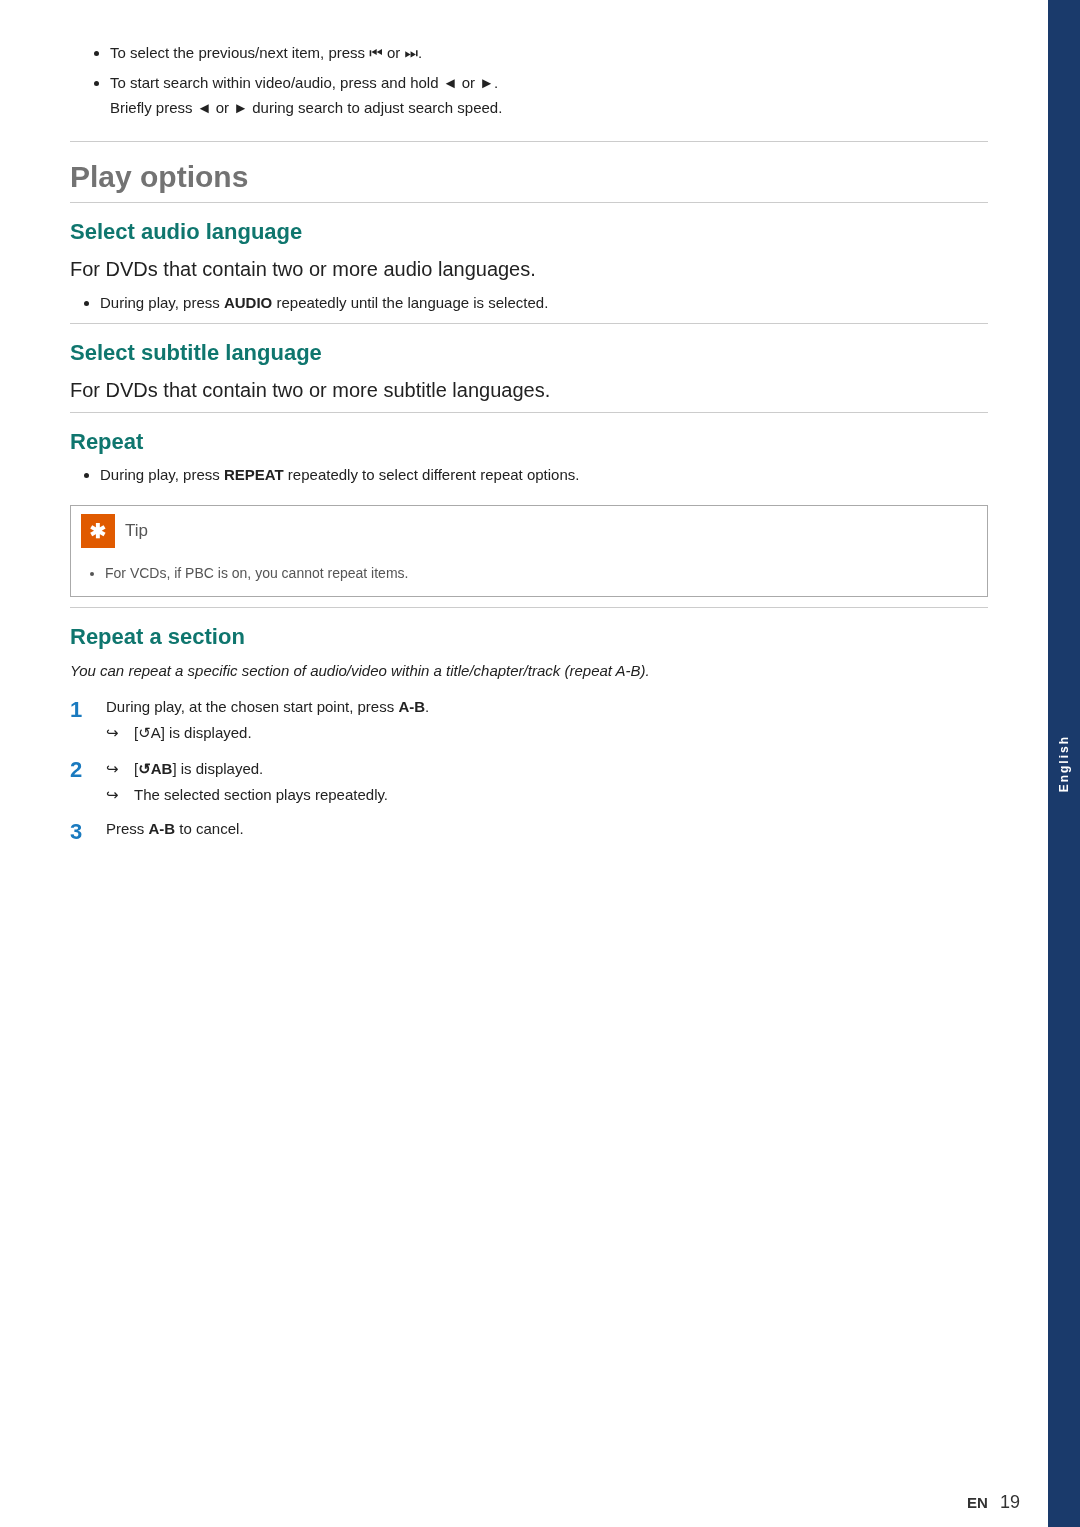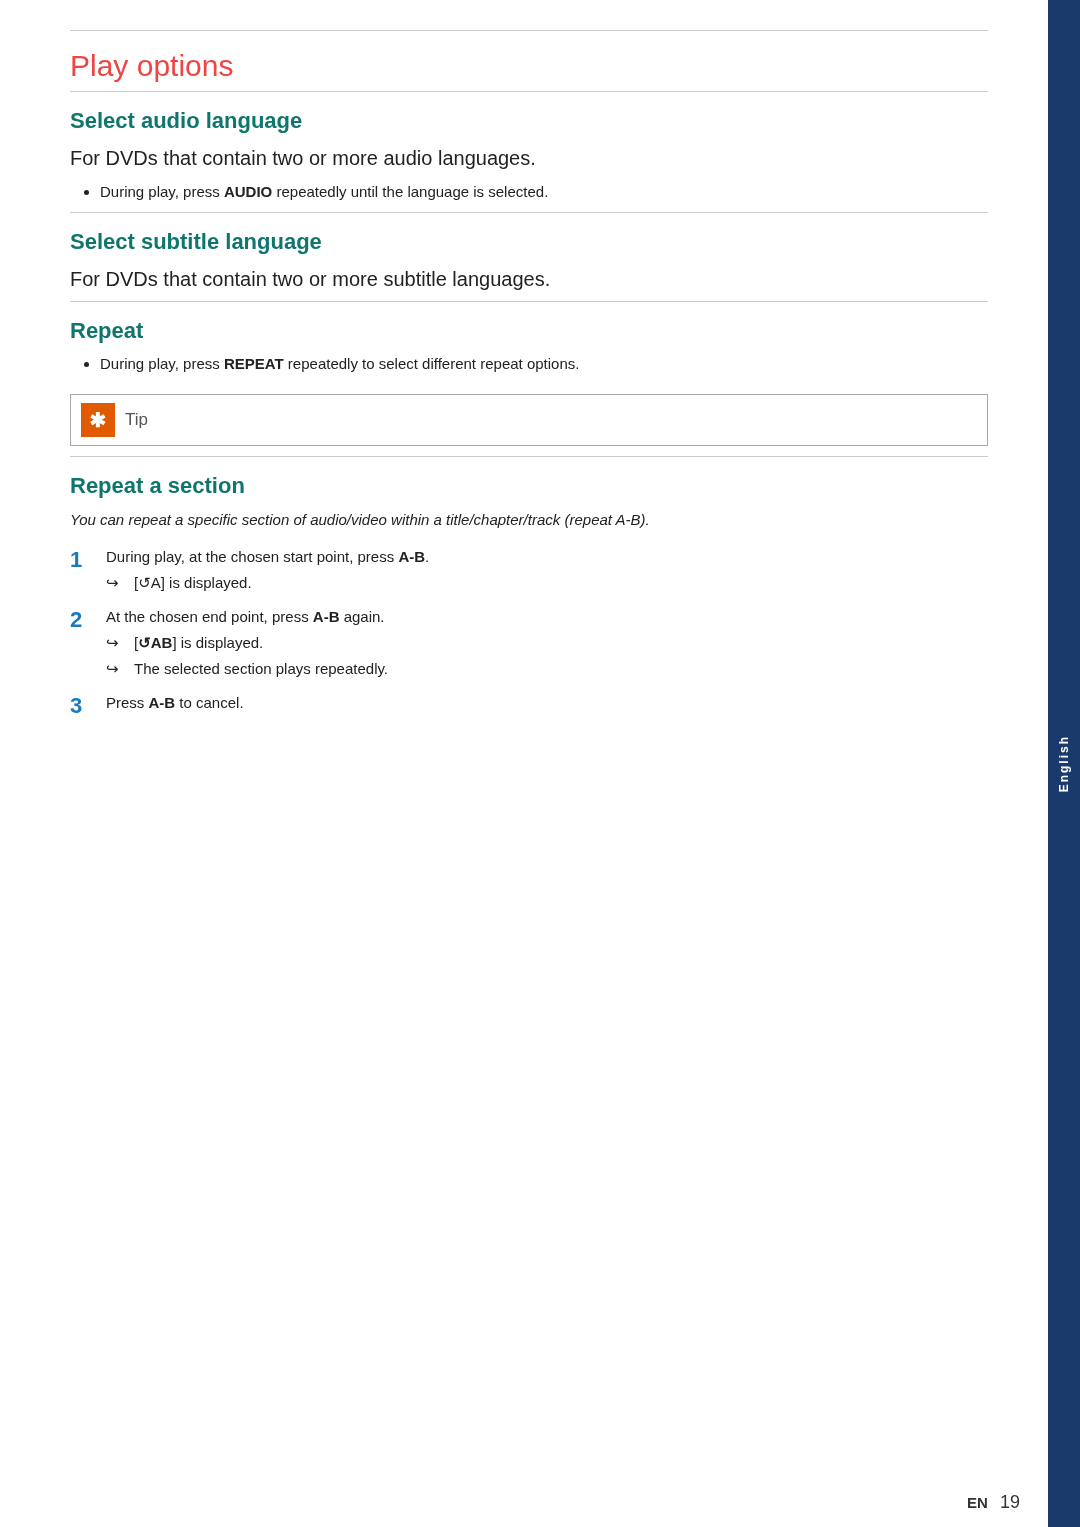--- a/index.html
+++ b/index.html
@@ -68,22 +68,22 @@
     }
 
     .horizontal-rule {
       border: none;
       border-top: 1px solid #cccccc;
       margin: 0 0 0 0;
     }
 
     .section-title-large {
       font-size: 30px;
-      font-weight: normal;
-      color: #ef4444;
+      font-weight: bold;
+      color: #737373;
       margin: 18px 0 8px 0;
     }
 
     .section-title-medium {
       font-size: 22px;
       font-weight: bold;
       color: #0f766e;
       margin: 16px 0 8px 0;
     }
 
@@ -228,20 +228,26 @@
 <body>
 
 <div class="page-container">
 
   <div class="side-tab">
     <span class="side-tab-text">English</span>
   </div>
 
   <div class="main-content">
 
+    <div class="intro-bullets">
+      <ul>
+        <li>To select the previous/next item, press ⏮ or ⏭.</li>
+        <li>To start search within video/audio, press and hold ◄ or ►.<br>Briefly press ◄ or ► during search to adjust search speed.</li>
+      </ul>
+    </div>
 
     <hr class="horizontal-rule">
 
     <div class="section-title-large">Play options</div>
 
     <hr class="horizontal-rule">
 
     <div class="section-title-medium">Select audio language</div>
     <div class="section-body">For DVDs that contain two or more audio languages.</div>
     <ul class="section-bullets">
@@ -259,20 +265,25 @@
     <ul class="section-bullets">
       <li>During play, press <span class="bold-key">REPEAT</span> repeatedly to select different repeat options.</li>
     </ul>
 
     <div class="tip-box">
       <div class="tip-header">
         <div class="tip-icon">
           <span class="tip-icon-inner">✱</span>
         </div>
         <span class="tip-label">Tip</span>
+      </div>
+      <div class="tip-content">
+        <ul>
+          <li>For VCDs, if PBC is on, you cannot repeat items.</li>
+        </ul>
       </div>
     </div>
 
     <hr class="horizontal-rule">
 
     <div class="section-title-medium">Repeat a section</div>
     <div class="repeat-a-section-intro">You can repeat a specific section of audio/video within a title/chapter/track (repeat A-B).</div>
 
     <div class="numbered-section">
 
@@ -283,21 +294,20 @@
           <div class="sub-arrow">
             <span class="arrow-symbol">↪&nbsp;</span>
             <span class="arrow-text">[↺A] is displayed.</span>
           </div>
         </div>
       </div>
 
       <div class="numbered-item">
         <div class="num">2</div>
         <div class="num-content">
-          <div>At the chosen end point, press <span class="bold-key">A-B</span> again.</div>
           <div class="sub-arrow">
             <span class="arrow-symbol">↪&nbsp;</span>
             <span class="arrow-text">[<span class="bold-key">↺AB</span>] is displayed.</span>
           </div>
           <div class="sub-arrow">
             <span class="arrow-symbol">↪&nbsp;</span>
             <span class="arrow-text">The selected section plays repeatedly.</span>
           </div>
         </div>
       </div>

